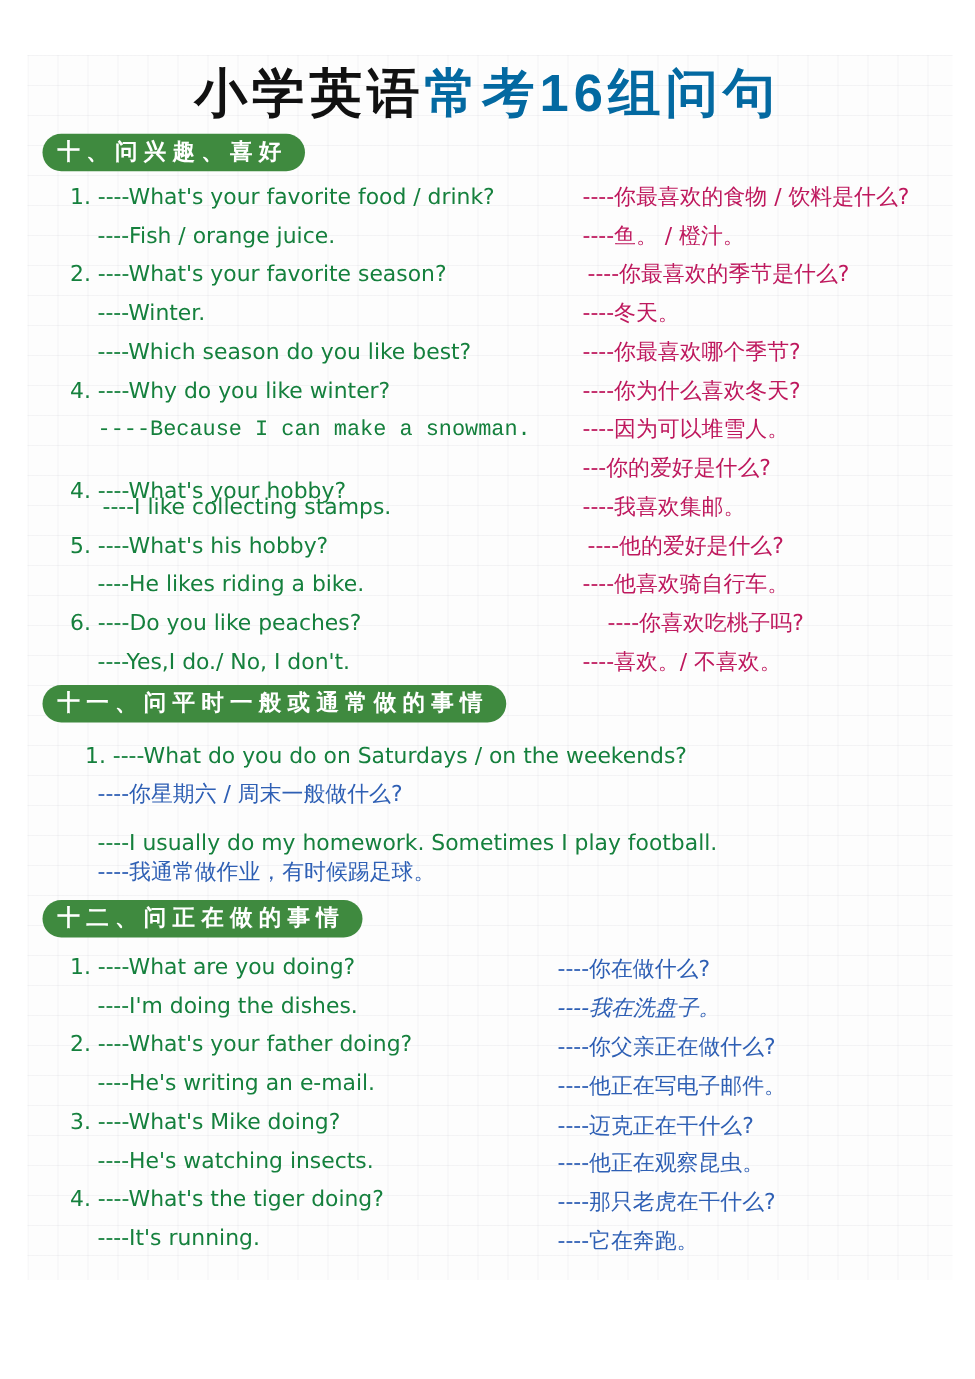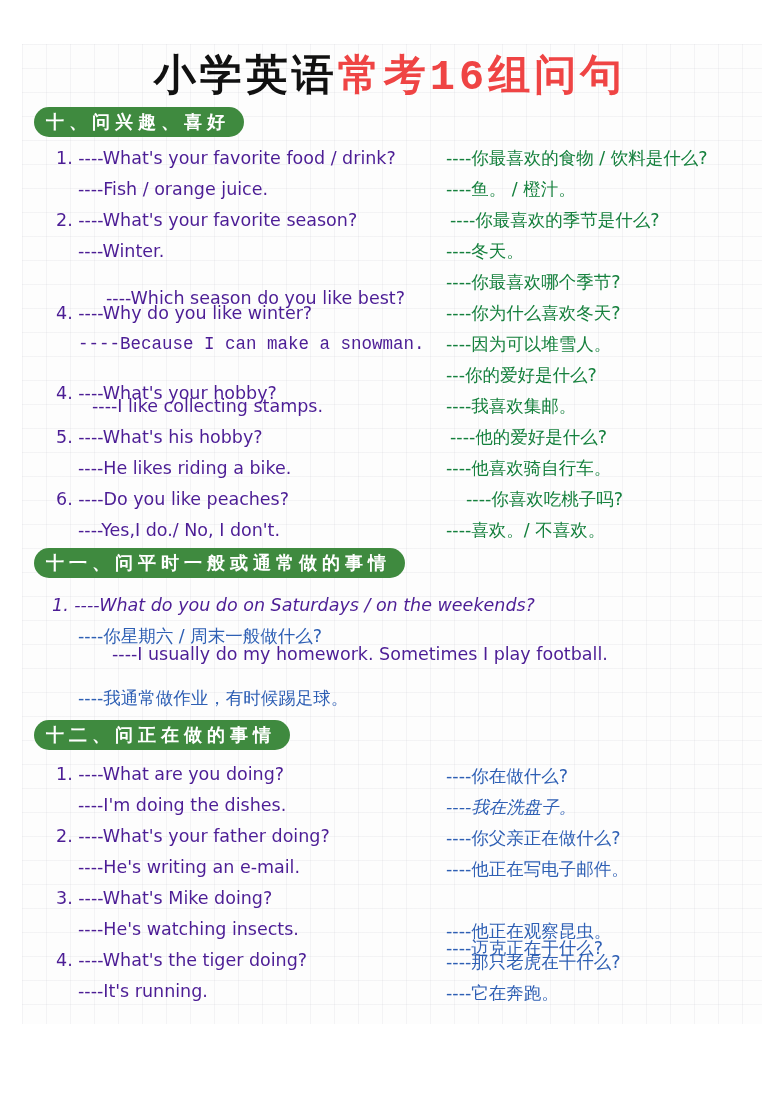--- a/index.html
+++ b/index.html
@@ -15,29 +15,29 @@
       linear-gradient(to right, rgba(200,200,210,0.18) 1px, transparent 1px),
       linear-gradient(to bottom, rgba(200,200,210,0.18) 1px, transparent 1px);
     background-size:24px 24px;
   }
   .title{
     position:absolute;left:0;width:780px;top:50px;text-align:center;
     font-size:42px;font-weight:bold;letter-spacing:4px;line-height:50px;
     font-family:"DejaVu Serif","Liberation Serif",serif;
   }
   .title .black{color:#111;}
-  .title .red{color:#ef4444;font-family:Liberation Mono, monospace;}
+  .title .red{color:#0369a1;font-family:Liberation Sans, sans-serif;}
   .section-head{
     position:absolute;left:34px;height:30px;line-height:30px;
     background:#3f8a3f;color:#fff;font-weight:bold;font-size:18px;
     letter-spacing:5px;padding:0 14px 0 12px;border-radius:15px;
     font-family:"DejaVu Serif","Liberation Serif",serif;
   }
-  .line{position:absolute;font-size:17.5px;line-height:24px;white-space:nowrap;color:#4c1d95;}
-  .red-cn{color:#15803d;}
+  .line{position:absolute;font-size:17.5px;line-height:24px;white-space:nowrap;color:#15803d;}
+  .red-cn{color:#be185d;margin-left:20px;}
   .blue-cn{color:#2e5fb4;}
 </style>
 </head>
 <body>
 
 <div class="paper"></div>
 
 <div class="title">
   <span class="black">小学英语</span><span class="red">常考16组问句</span>
 </div>
@@ -49,70 +49,70 @@
 
 <div class="line" style="left:78px;top:177px;">----Fish / orange juice.</div>
 <div class="line red-cn" style="left:446px;top:177px;">----鱼。 / 橙汁。</div>
 
 <div class="line" style="left:56px;top:208px;">2. ----What's your favorite season?</div>
 <div class="line red-cn" style="left:450px;top:208px;">----你最喜欢的季节是什么?</div>
 
 <div class="line" style="left:78px;top:239px;text-align:center;">----Winter.</div>
 <div class="line red-cn" style="left:446px;top:239px;">----冬天。</div>
 
-<div class="line" style="left:78px;top:286px;margin-left:28px;">----Which season do you like best?</div>
+<div class="line" style="left:78px;top:270px;">----Which season do you like best?</div>
 <div class="line red-cn" style="left:446px;top:270px;">----你最喜欢哪个季节?</div>
 
 <div class="line" style="left:56px;top:301px;">4. ----Why do you like winter?</div>
 <div class="line red-cn" style="left:446px;top:301px;">----你为什么喜欢冬天?</div>
 
 <div class="line" style="left:78px;top:332px;font-family:Liberation Mono, monospace;">----Because I can make a snowman.</div>
 <div class="line red-cn" style="left:446px;top:332px;">----因为可以堆雪人。</div>
 
 <div class="line" style="left:56px;top:381px;">4. ----What's your hobby?</div>
 <div class="line red-cn" style="left:446px;top:363px;">---你的爱好是什么?</div>
 
-<div class="line" style="left:92px;top:394px;">----I like collecting stamps.</div>
+<div class="line" style="left:82px;top:394px;">----I like collecting stamps.</div>
 <div class="line red-cn" style="left:446px;top:394px;">----我喜欢集邮。</div>
 
 <div class="line" style="left:56px;top:425px;">5. ----What's his hobby?</div>
 <div class="line red-cn" style="left:450px;top:425px;">----他的爱好是什么?</div>
 
 <div class="line" style="left:78px;top:456px;">----He likes riding a bike.</div>
 <div class="line red-cn" style="left:446px;top:456px;">----他喜欢骑自行车。</div>
 
 <div class="line" style="left:56px;top:487px;">6. ----Do you like peaches?</div>
 <div class="line red-cn" style="left:466px;top:487px;">----你喜欢吃桃子吗?</div>
 
 <div class="line" style="left:78px;top:518px;">----Yes,I do./ No, I don't.</div>
 <div class="line red-cn" style="left:446px;top:518px;text-align:right;">----喜欢。/ 不喜欢。</div>
 
 <div class="section-head" style="top:548px;">十一、问平时一般或通常做的事情</div>
 
-<div class="line" style="left:52px;top:593px;font-style:italic;">1. ----What do you do on Saturdays / on the weekends?</div>
+<div class="line" style="left:68px;top:593px;">1. ----What do you do on Saturdays / on the weekends?</div>
 <div class="line blue-cn" style="left:78px;top:624px;">----你星期六 / 周末一般做什么?</div>
-<div class="line" style="left:78px;top:642px;margin-left:34px;">----I usually do my homework. Sometimes I play football.</div>
+<div class="line" style="left:78px;top:663px;">----I usually do my homework. Sometimes I play football.</div>
 <div class="line blue-cn" style="left:78px;top:686px;">----我通常做作业，有时候踢足球。</div>
 
 <div class="section-head" style="top:720px;">十二、问正在做的事情</div>
 
 <div class="line" style="left:56px;top:762px;">1. ----What are you doing?</div>
 <div class="line blue-cn" style="left:446px;top:764px;">----你在做什么?</div>
 
 <div class="line" style="left:78px;top:793px;">----I'm doing the dishes.</div>
 <div class="line blue-cn" style="left:446px;top:795px;font-style:italic;">----我在洗盘子。</div>
 
 <div class="line" style="left:56px;top:824px;">2. ----What's your father doing?</div>
 <div class="line blue-cn" style="left:446px;top:826px;">----你父亲正在做什么?</div>
 
 <div class="line" style="left:78px;top:855px;">----He's writing an e-mail.</div>
 <div class="line blue-cn" style="left:446px;top:857px;">----他正在写电子邮件。</div>
 
 <div class="line" style="left:56px;top:886px;">3. ----What's Mike doing?</div>
-<div class="line blue-cn" style="left:446px;top:936px;">----迈克正在干什么?</div>
+<div class="line blue-cn" style="left:446px;top:889px;">----迈克正在干什么?</div>
 
 <div class="line" style="left:78px;top:917px;">----He's watching insects.</div>
 <div class="line blue-cn" style="left:446px;top:919px;">----他正在观察昆虫。</div>
 
 <div class="line" style="left:56px;top:948px;">4. ----What's the tiger doing?</div>
 <div class="line blue-cn" style="left:446px;top:950px;">----那只老虎在干什么?</div>
 
 <div class="line" style="left:78px;top:979px;">----It's running.</div>
 <div class="line blue-cn" style="left:446px;top:981px;">----它在奔跑。</div>
 

